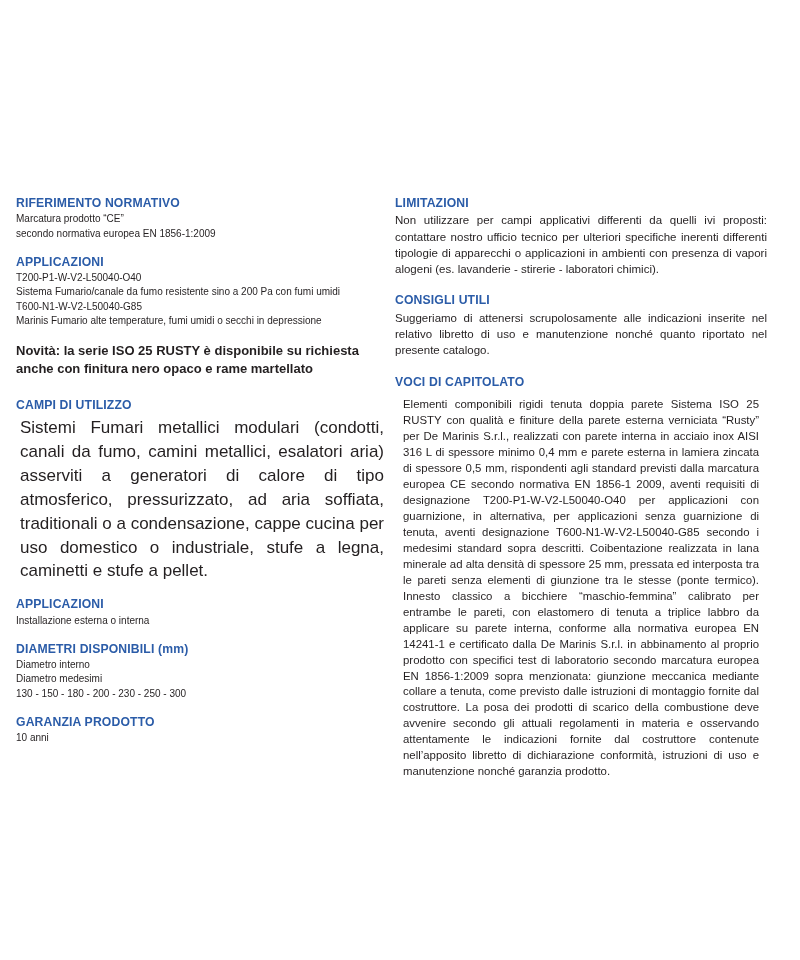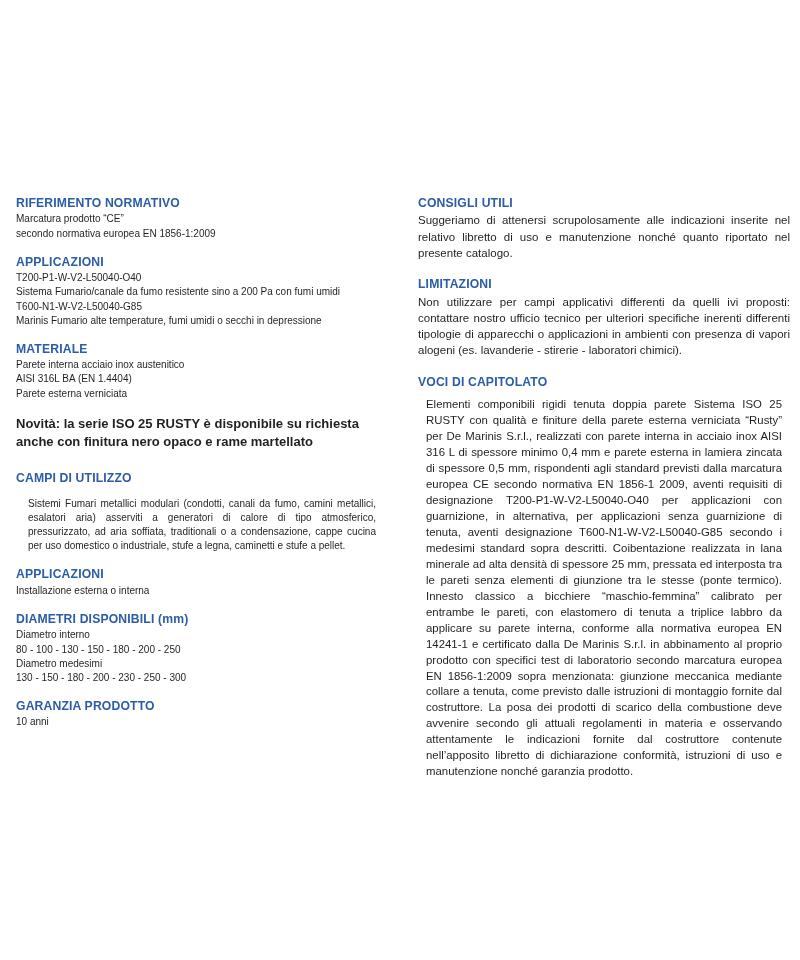--- a/index.html
+++ b/index.html
@@ -16,21 +16,21 @@
   }
   .page {
     position: relative;
     width: 800px;
     height: 960px;
     box-sizing: border-box;
     padding: 196px 22px 0 16px;
   }
   .columns {
     display: flex;
-    gap: 30px;
+    gap: 7px;
     align-items: flex-start;
   }
   .col-left {
     width: 372px;
     flex: 0 0 372px;
   }
   .col-right {
     width: 372px;
     flex: 0 0 372px;
   }
@@ -48,24 +48,24 @@
   .sec-block:last-child {
     margin-bottom: 0;
   }
   .body-line {
     font-size: 10px;
     line-height: 1.42;
     color: #231f20;
     margin: 0;
   }
   .body-para {
-    font-size: 10px;
+    font-size: 17px;
     line-height: 1.405;
     color: #231f20;
-    margin: 12px;
+    margin: 4px;
     text-align: justify;
   }
   .note-bold {
     font-size: 13px;
     line-height: 1.42;
     font-weight: bold;
     color: #231f20;
     margin: 0;
   }
   .tight {
@@ -105,66 +105,59 @@
       </div>
 
       <div class="sec-block">
         <div class="sec-title">APPLICAZIONI</div>
         <p class="body-line">T200-P1-W-V2-L50040-O40</p>
         <p class="body-line">Sistema Fumario/canale da fumo resistente sino a 200 Pa con fumi umidi</p>
         <p class="body-line">T600-N1-W-V2-L50040-G85</p>
         <p class="body-line">Marinis Fumario alte temperature, fumi umidi o secchi in depressione</p>
       </div>
 
-      <div class="sec-block">
-        <div class="sec-title">MATERIALE</div>
-        <p class="body-line">Parete interna acciaio inox austenitico</p>
-        <p class="body-line">AISI 316L BA (EN 1.4404)</p>
-        <p class="body-line">Parete esterna verniciata</p>
-      </div>
 
       <div class="sec-block gap-lg">
         <p class="note-bold">Novità: la serie ISO 25 RUSTY è disponibile su richiesta anche con finitura nero opaco e rame martellato</p>
       </div>
 
       <div class="sec-block">
         <div class="sec-title">CAMPI DI UTILIZZO</div>
         <p class="body-para">Sistemi Fumari metallici modulari (condotti, canali da fumo, camini metallici, esalatori aria) asserviti a generatori di calore di tipo atmosferico, pressurizzato, ad aria soffiata, traditionali o a condensazione, cappe cucina per uso domestico o industriale, stufe a legna, caminetti e stufe a pellet.</p>
       </div>
 
       <div class="sec-block">
         <div class="sec-title">APPLICAZIONI</div>
         <p class="body-line">Installazione esterna o interna</p>
       </div>
 
       <div class="sec-block">
         <div class="sec-title">DIAMETRI DISPONIBILI (mm)</div>
         <p class="body-line">Diametro interno</p>
-        <p class="body-line">80 - 100 - 130 - 150 - 180 - 200 - 250</p>
         <p class="body-line">Diametro medesimi</p>
         <p class="body-line">130 - 150 - 180 - 200 - 230 - 250 - 300</p>
       </div>
 
       <div class="sec-block">
         <div class="sec-title">GARANZIA PRODOTTO</div>
         <p class="body-line">10 anni</p>
       </div>
 
     </div>
 
     <div class="col-right">
 
       <div class="sec-block tight">
-        <div class="sec-title">CONSIGLI UTILI</div>
-        <p class="right-para">Suggeriamo di attenersi scrupolosamente alle indicazioni inserite nel relativo libretto di uso e manutenzione nonché quanto riportato nel presente catalogo.</p>
+        <div class="sec-title">LIMITAZIONI</div>
+        <p class="right-para">Non utilizzare per campi applicativi differenti da quelli ivi proposti: contattare nostro ufficio tecnico per ulteriori specifiche inerenti differenti tipologie di apparecchi o applicazioni in ambienti con presenza di vapori alogeni (es. lavanderie - stirerie - laboratori chimici).</p>
       </div>
 
       <div class="sec-block tight">
-        <div class="sec-title">LIMITAZIONI</div>
-        <p class="right-para">Non utilizzare per campi applicativi differenti da quelli ivi proposti: contattare nostro ufficio tecnico per ulteriori specifiche inerenti differenti tipologie di apparecchi o applicazioni in ambienti con presenza di vapori alogeni (es. lavanderie - stirerie - laboratori chimici).</p>
+        <div class="sec-title">CONSIGLI UTILI</div>
+        <p class="right-para">Suggeriamo di attenersi scrupolosamente alle indicazioni inserite nel relativo libretto di uso e manutenzione nonché quanto riportato nel presente catalogo.</p>
       </div>
 
       <div class="sec-block">
         <div class="sec-title">VOCI DI CAPITOLATO</div>
         <p class="voci-para">Elementi componibili rigidi tenuta doppia parete Sistema ISO 25 RUSTY con qualità e finiture della parete esterna verniciata “Rusty” per De Marinis S.r.l., realizzati con parete interna in acciaio inox AISI 316 L di spessore minimo 0,4 mm e parete esterna in lamiera zincata di spessore 0,5 mm, rispondenti agli standard previsti dalla marcatura europea CE secondo normativa EN 1856-1 2009, aventi requisiti di designazione T200-P1-W-V2-L50040-O40 per applicazioni con guarnizione, in alternativa, per applicazioni senza guarnizione di tenuta, aventi designazione T600-N1-W-V2-L50040-G85 secondo i medesimi standard sopra descritti. Coibentazione realizzata in lana minerale ad alta densità di spessore 25 mm, pressata ed interposta tra le pareti senza elementi di giunzione tra le stesse (ponte termico). Innesto classico a bicchiere “maschio-femmina” calibrato per entrambe le pareti, con elastomero di tenuta a triplice labbro da applicare su parete interna, conforme alla normativa europea EN 14241-1 e certificato dalla De Marinis S.r.l. in abbinamento al proprio prodotto con specifici test di laboratorio secondo marcatura europea EN 1856-1:2009 sopra menzionata: giunzione meccanica mediante collare a tenuta, come previsto dalle istruzioni di montaggio fornite dal costruttore. La posa dei prodotti di scarico della combustione deve avvenire secondo gli attuali regolamenti in materia e osservando attentamente le indicazioni fornite dal costruttore contenute nell’apposito libretto di dichiarazione conformità, istruzioni di uso e manutenzione nonché garanzia prodotto.</p>
       </div>
 
     </div>
 
   </div>

